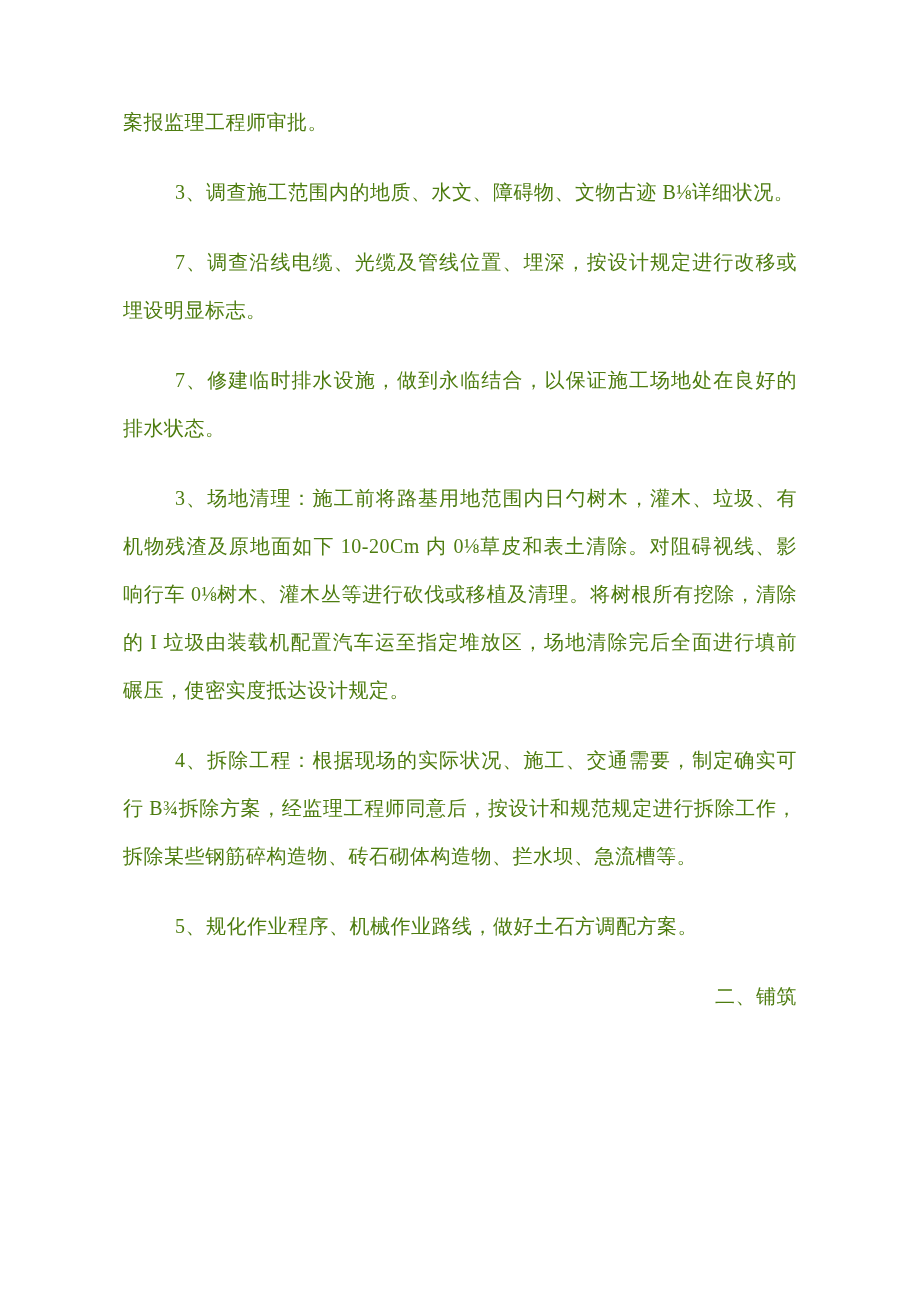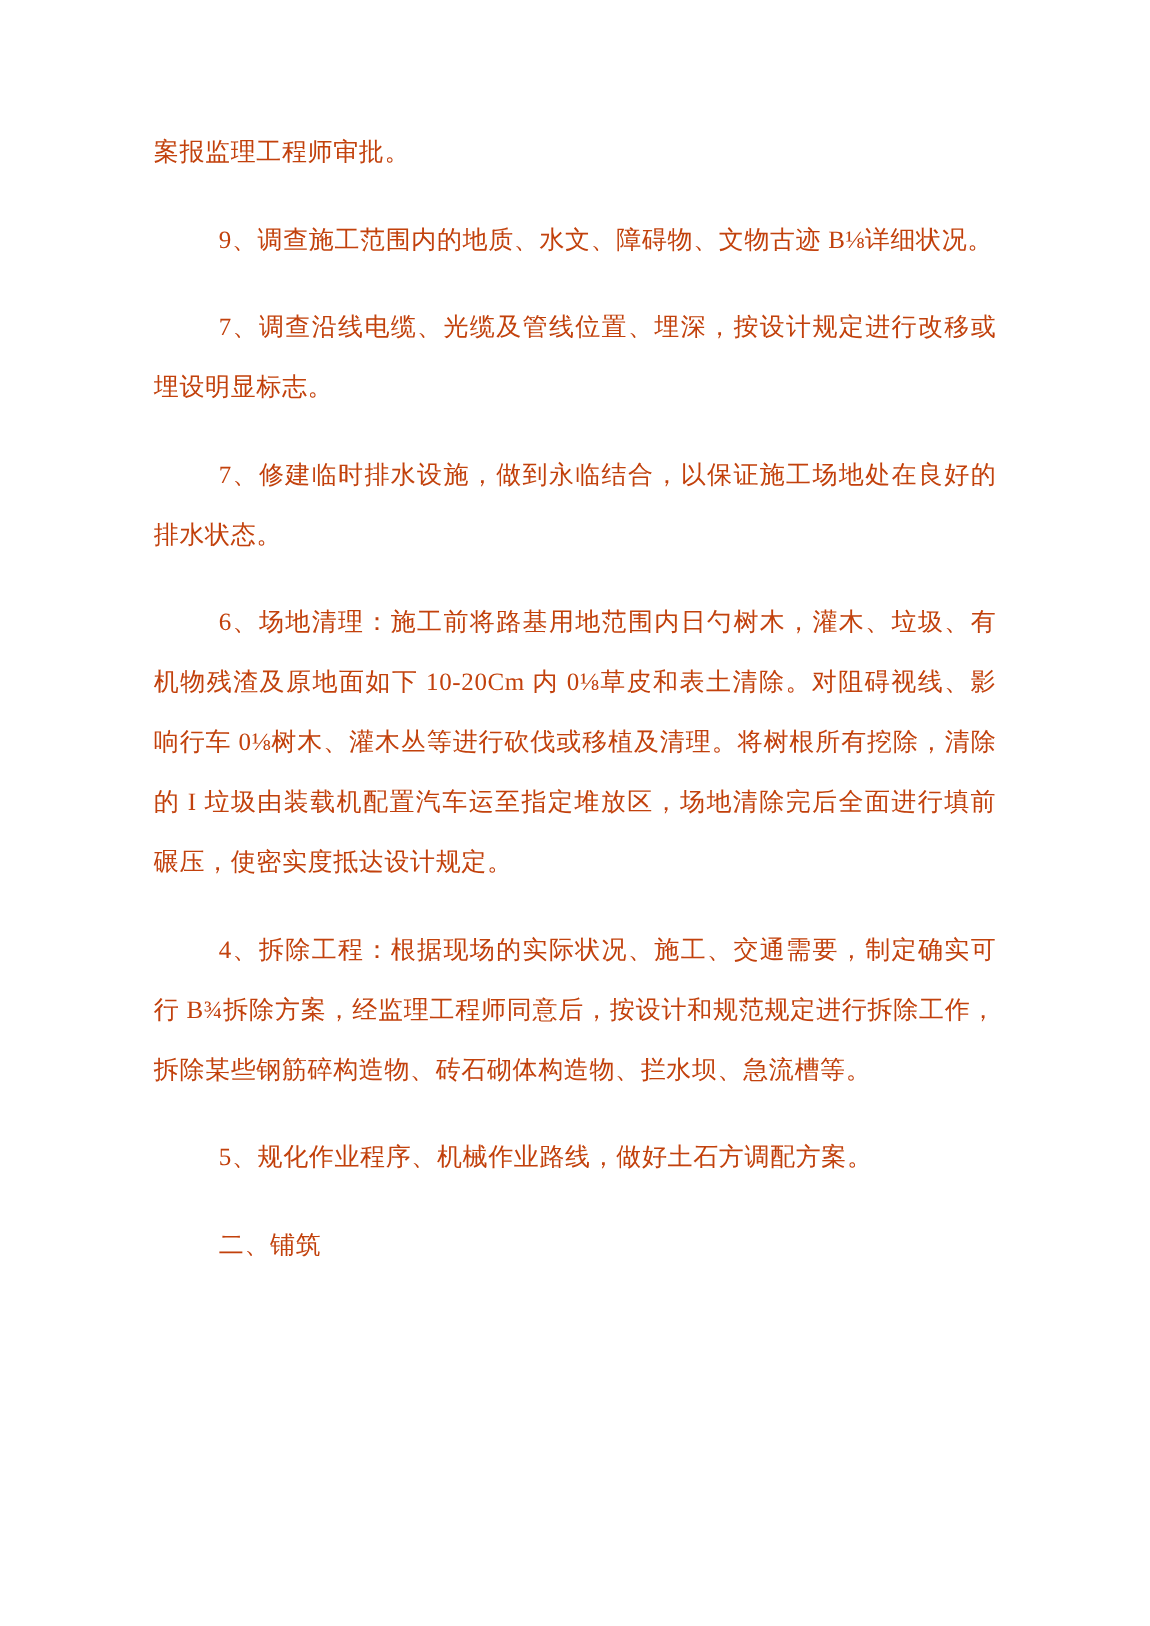--- a/index.html
+++ b/index.html
@@ -17,45 +17,45 @@
     box-sizing: border-box;
     width: 920px;
     height: 1301px;
     padding: 98px 123px 0 123px;
     background: #ffffff;
   }
   .page p {
     margin: 0 0 22px 0;
     font-size: 20px;
     line-height: 48px;
-    color: #c2410c;
+    color: #4d7c0f;
     text-align: justify;
     letter-spacing: 0.5px;
     word-break: break-all;
   }
   .page p.indent {
     text-indent: 52px;
   }
   .page p.heading {
-    text-align: left;
+    text-align: right;
   }
 </style>
 </head>
 <body>
 
 <div class="page">
   <p>案报监理工程师审批。</p>
 
-  <p class="indent">9、调查施工范围内的地质、水文、障碍物、文物古迹 B⅛详细状况。</p>
+  <p class="indent">3、调查施工范围内的地质、水文、障碍物、文物古迹 B⅛详细状况。</p>
 
   <p class="indent">7、调查沿线电缆、光缆及管线位置、埋深，按设计规定进行改移或埋设明显标志。</p>
 
   <p class="indent">7、修建临时排水设施，做到永临结合，以保证施工场地处在良好的排水状态。</p>
 
-  <p class="indent">6、场地清理：施工前将路基用地范围内日勺树木，灌木、垃圾、有机物残渣及原地面如下 10-20Cm 内 0⅛草皮和表土清除。对阻碍视线、影响行车 0⅛树木、灌木丛等进行砍伐或移植及清理。将树根所有挖除，清除的 I 垃圾由装载机配置汽车运至指定堆放区，场地清除完后全面进行填前碾压，使密实度抵达设计规定。</p>
+  <p class="indent">3、场地清理：施工前将路基用地范围内日勺树木，灌木、垃圾、有机物残渣及原地面如下 10-20Cm 内 0⅛草皮和表土清除。对阻碍视线、影响行车 0⅛树木、灌木丛等进行砍伐或移植及清理。将树根所有挖除，清除的 I 垃圾由装载机配置汽车运至指定堆放区，场地清除完后全面进行填前碾压，使密实度抵达设计规定。</p>
 
   <p class="indent">4、拆除工程：根据现场的实际状况、施工、交通需要，制定确实可行 B¾拆除方案，经监理工程师同意后，按设计和规范规定进行拆除工作，拆除某些钢筋碎构造物、砖石砌体构造物、拦水坝、急流槽等。</p>
 
   <p class="indent">5、规化作业程序、机械作业路线，做好土石方调配方案。</p>
 
   <p class="indent heading">二、铺筑</p>
 
 </div>
 
 </body></html>

